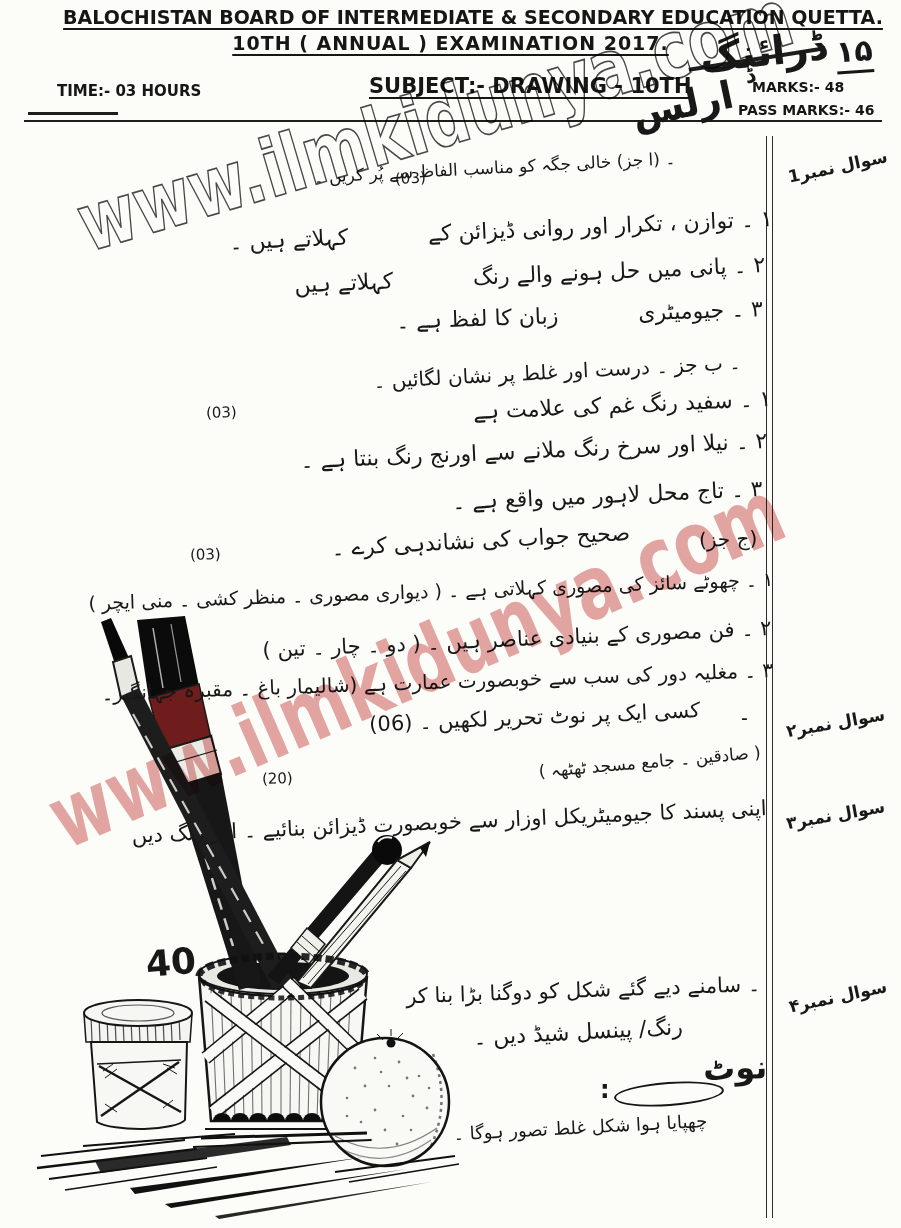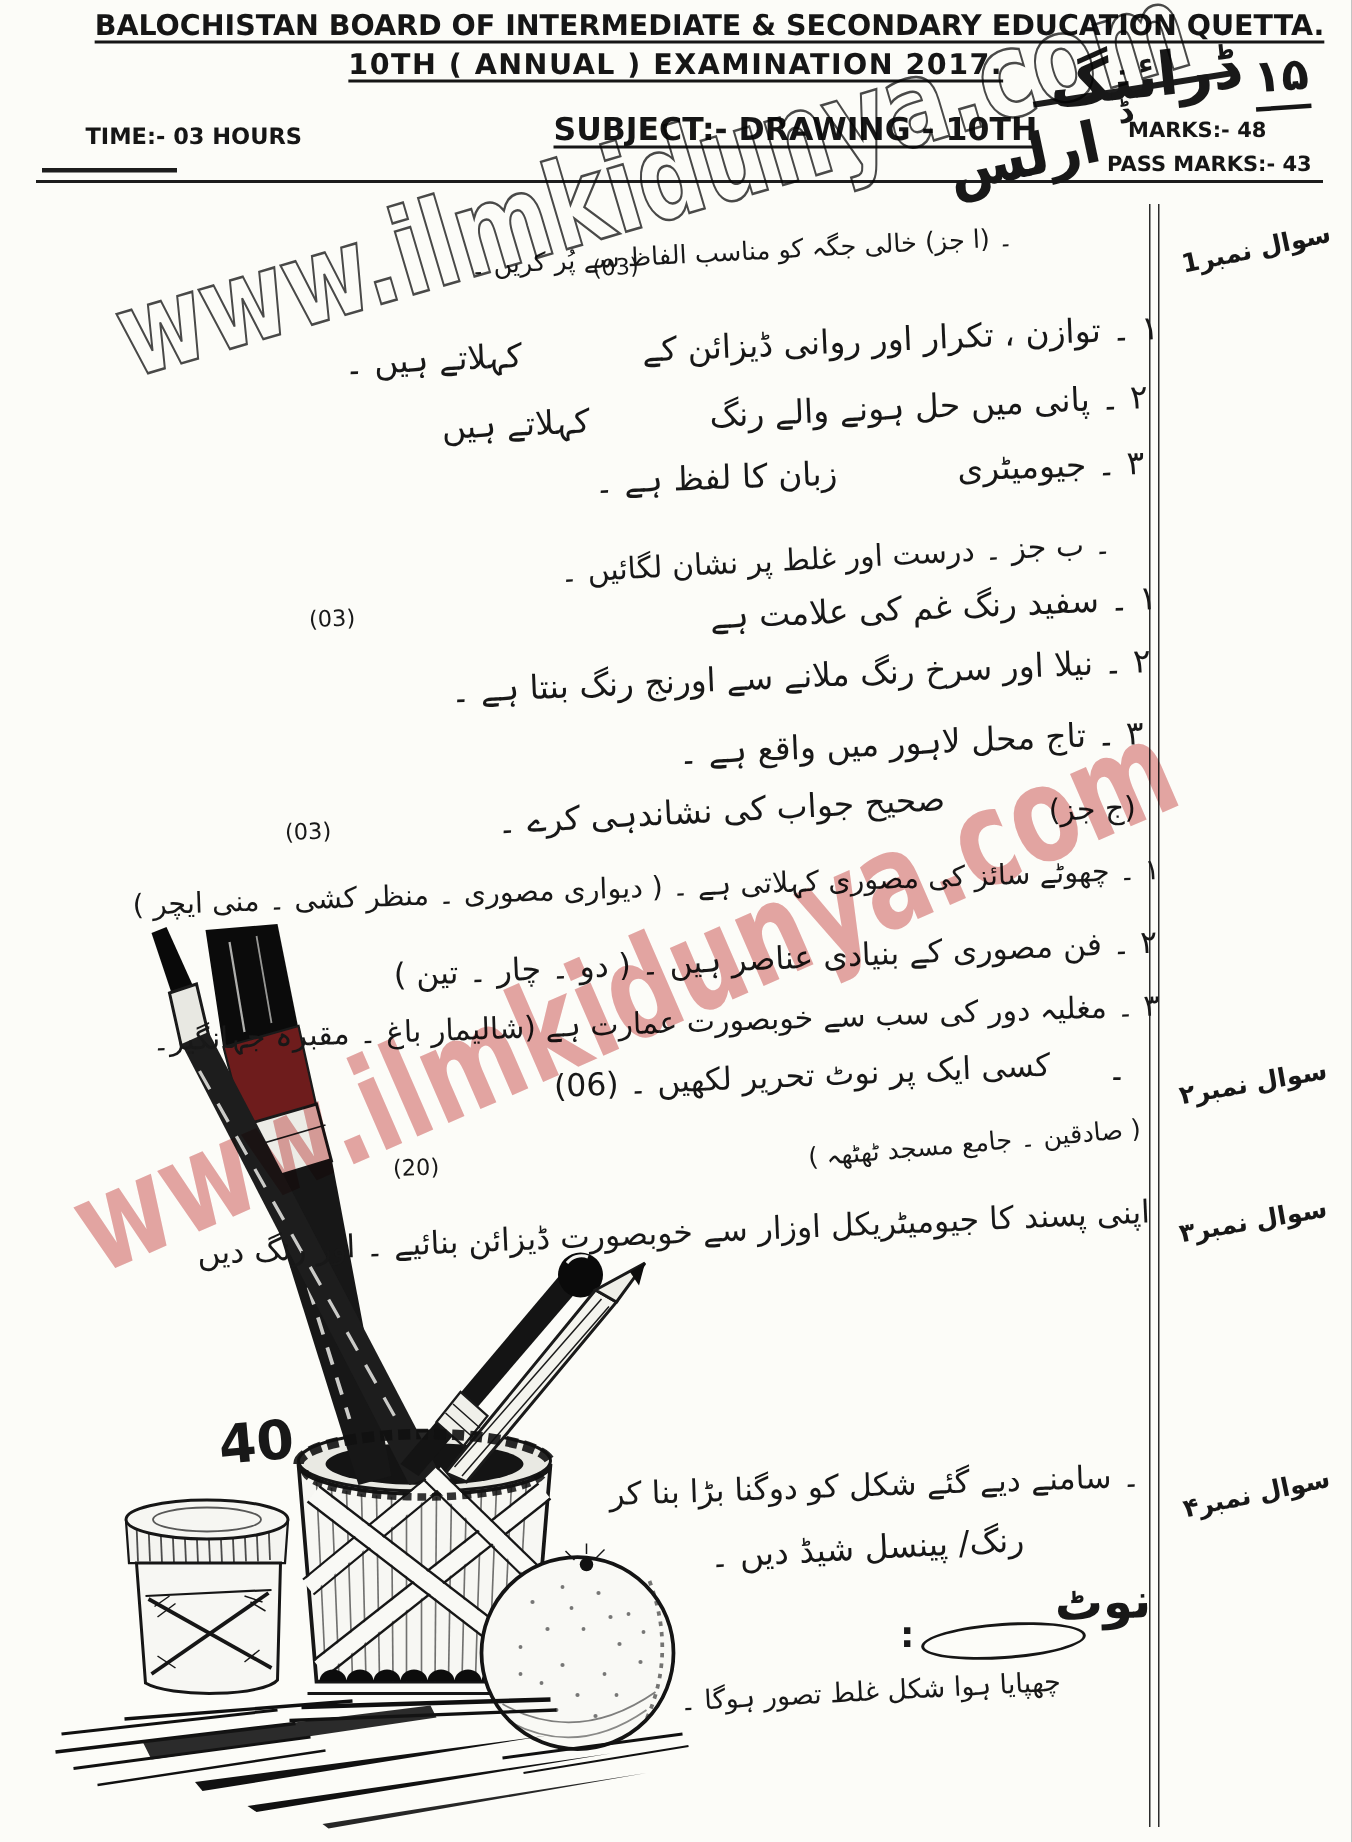--- a/index.html
+++ b/index.html
@@ -22,21 +22,21 @@
 </head>
 <body>
 
 <div class="page">
 
   <div class="hdr ul ctr" style="top:6px;font-size:19px;padding-left:45px;">BALOCHISTAN BOARD OF INTERMEDIATE &amp; SECONDARY EDUCATION QUETTA.</div>
   <div class="hdr ul ctr" style="top:32px;font-size:19px;letter-spacing:1px;">10TH ( ANNUAL ) EXAMINATION 2017.</div>
   <div class="hdr" style="left:57px;top:82px;font-size:15px;">TIME:- 03 HOURS</div>
   <div class="hdr ul" style="left:340px;top:74px;font-size:21px;margin-left:29px;">SUBJECT:- DRAWING - 10TH</div>
   <div class="hdr" style="left:752px;top:79px;font-size:14px;">MARKS:- 48</div>
-  <div class="hdr" style="left:738px;top:102px;font-size:14px;">PASS MARKS:- 43</div>
+  <div class="hdr" style="left:738px;top:102px;font-size:14px;">PASS MARKS:- 46</div>
 
   <div class="u hw" style="right:75px;top:22px;font-size:40px;--r:-6deg;">ڈرائنگ</div>
   <div class="rule" style="left:688px;top:57px;width:138px;height:4px;transform:rotate(-9deg);"></div>
   <div class="u hw" style="right:28px;top:32px;font-size:30px;--r:-4deg;border-bottom:3px solid #161616;padding-bottom:2px;">۱۵</div>
   <div class="u hw" style="right:146px;top:62px;font-size:22px;--r:-8deg;">ڈ</div>
   <div class="u hw" style="right:168px;top:72px;font-size:38px;--r:-12deg;">ارلس</div>
 
   <div class="rule" style="left:28px;top:112px;width:90px;height:3px;"></div>
   <div class="rule" style="left:24px;top:120px;width:858px;height:2px;"></div>
   <div class="vrule" style="left:766px;top:136px;height:1082px;"></div>

